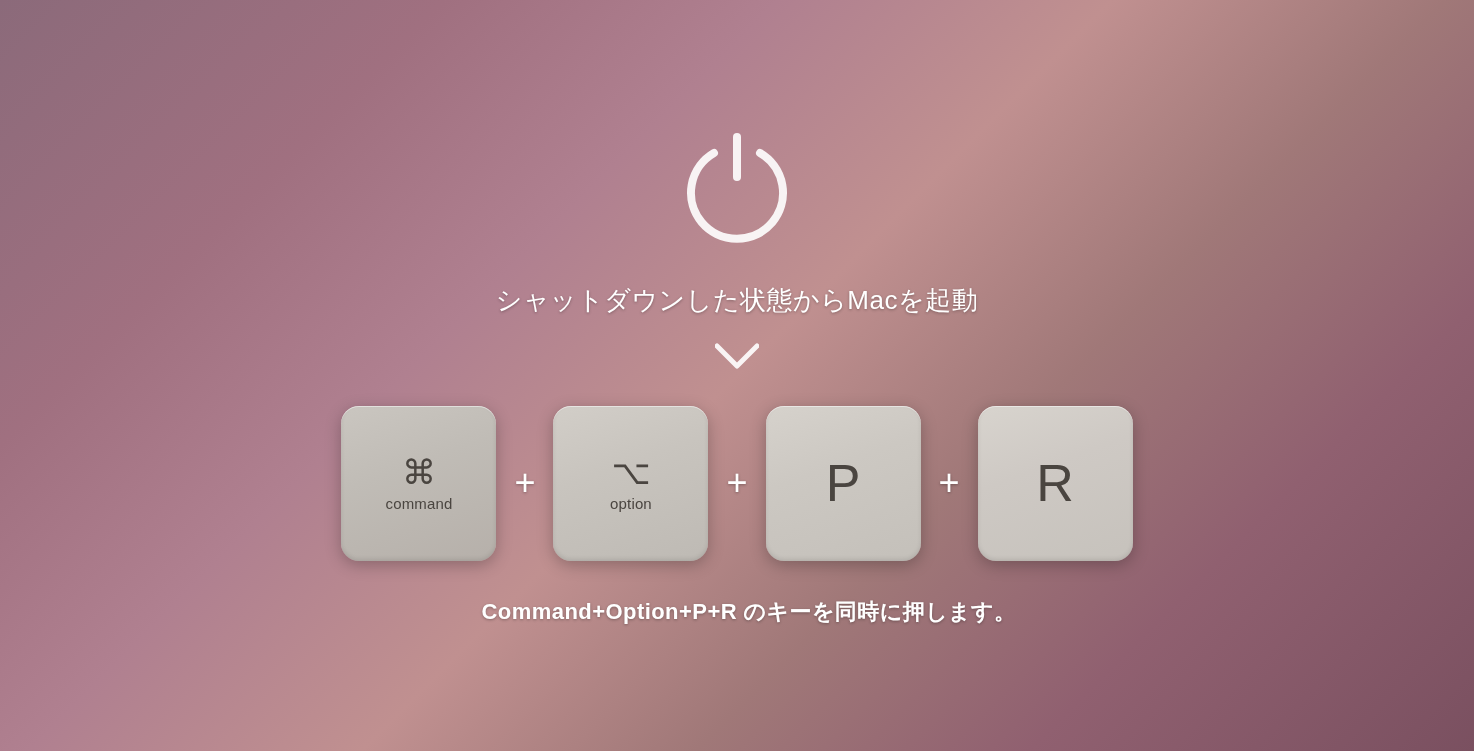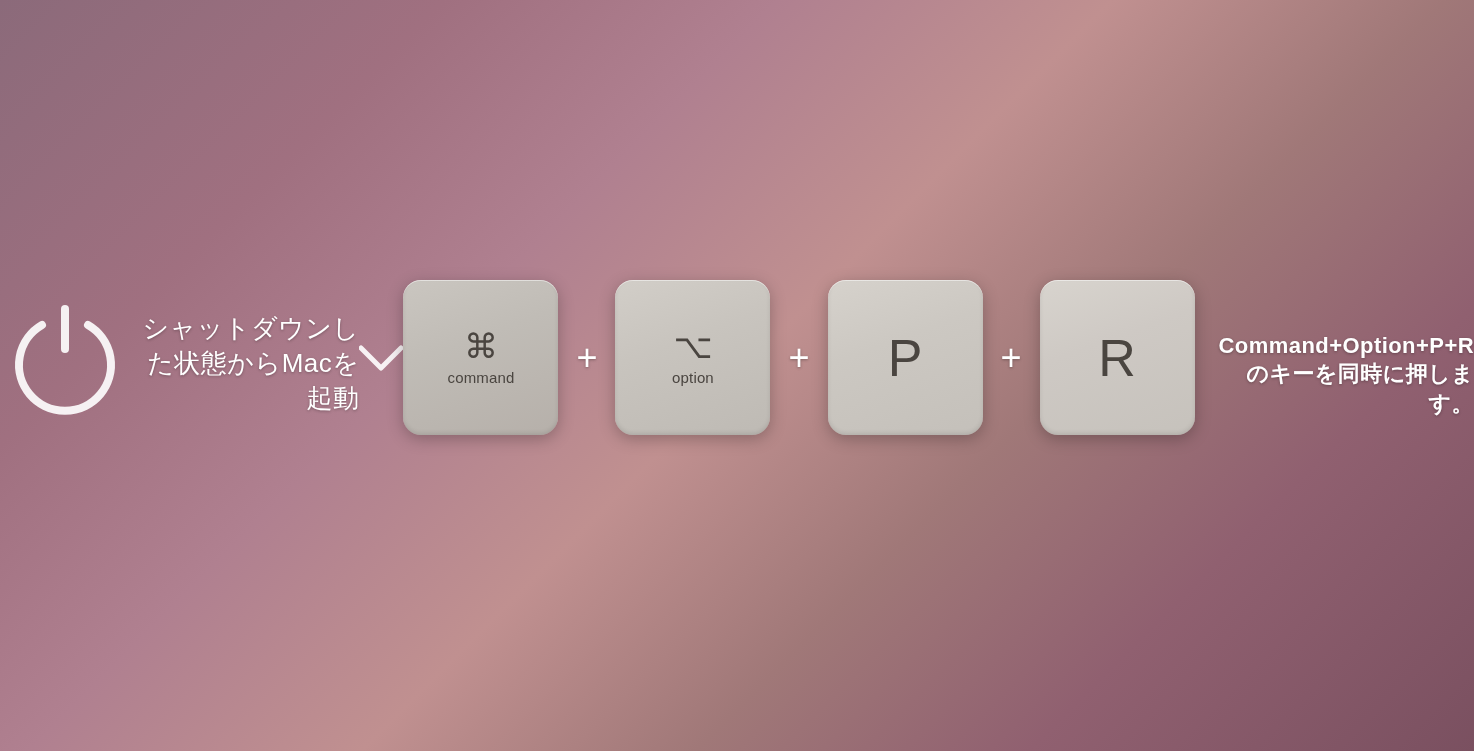--- a/index.html
+++ b/index.html
@@ -14,21 +14,21 @@
       overflow: hidden;
       display: flex;
       align-items: center;
       justify-content: center;
       background: linear-gradient(135deg, #8b6a7a 0%, #a07080 20%, #b08090 35%, #c09090 50%, #a07878 65%, #906070 80%, #7a5060 100%);
       font-family: -apple-system, BlinkMacSystemFont, 'Helvetica Neue', Arial, sans-serif;
     }
 
     .container {
       display: flex;
-      flex-direction: row;
+      flex-direction: column;
       align-items: center;
       gap: 0;
       text-align: right;
     }
 
     
     .power-icon-wrapper {
       margin-bottom: 24px;
     }
 

